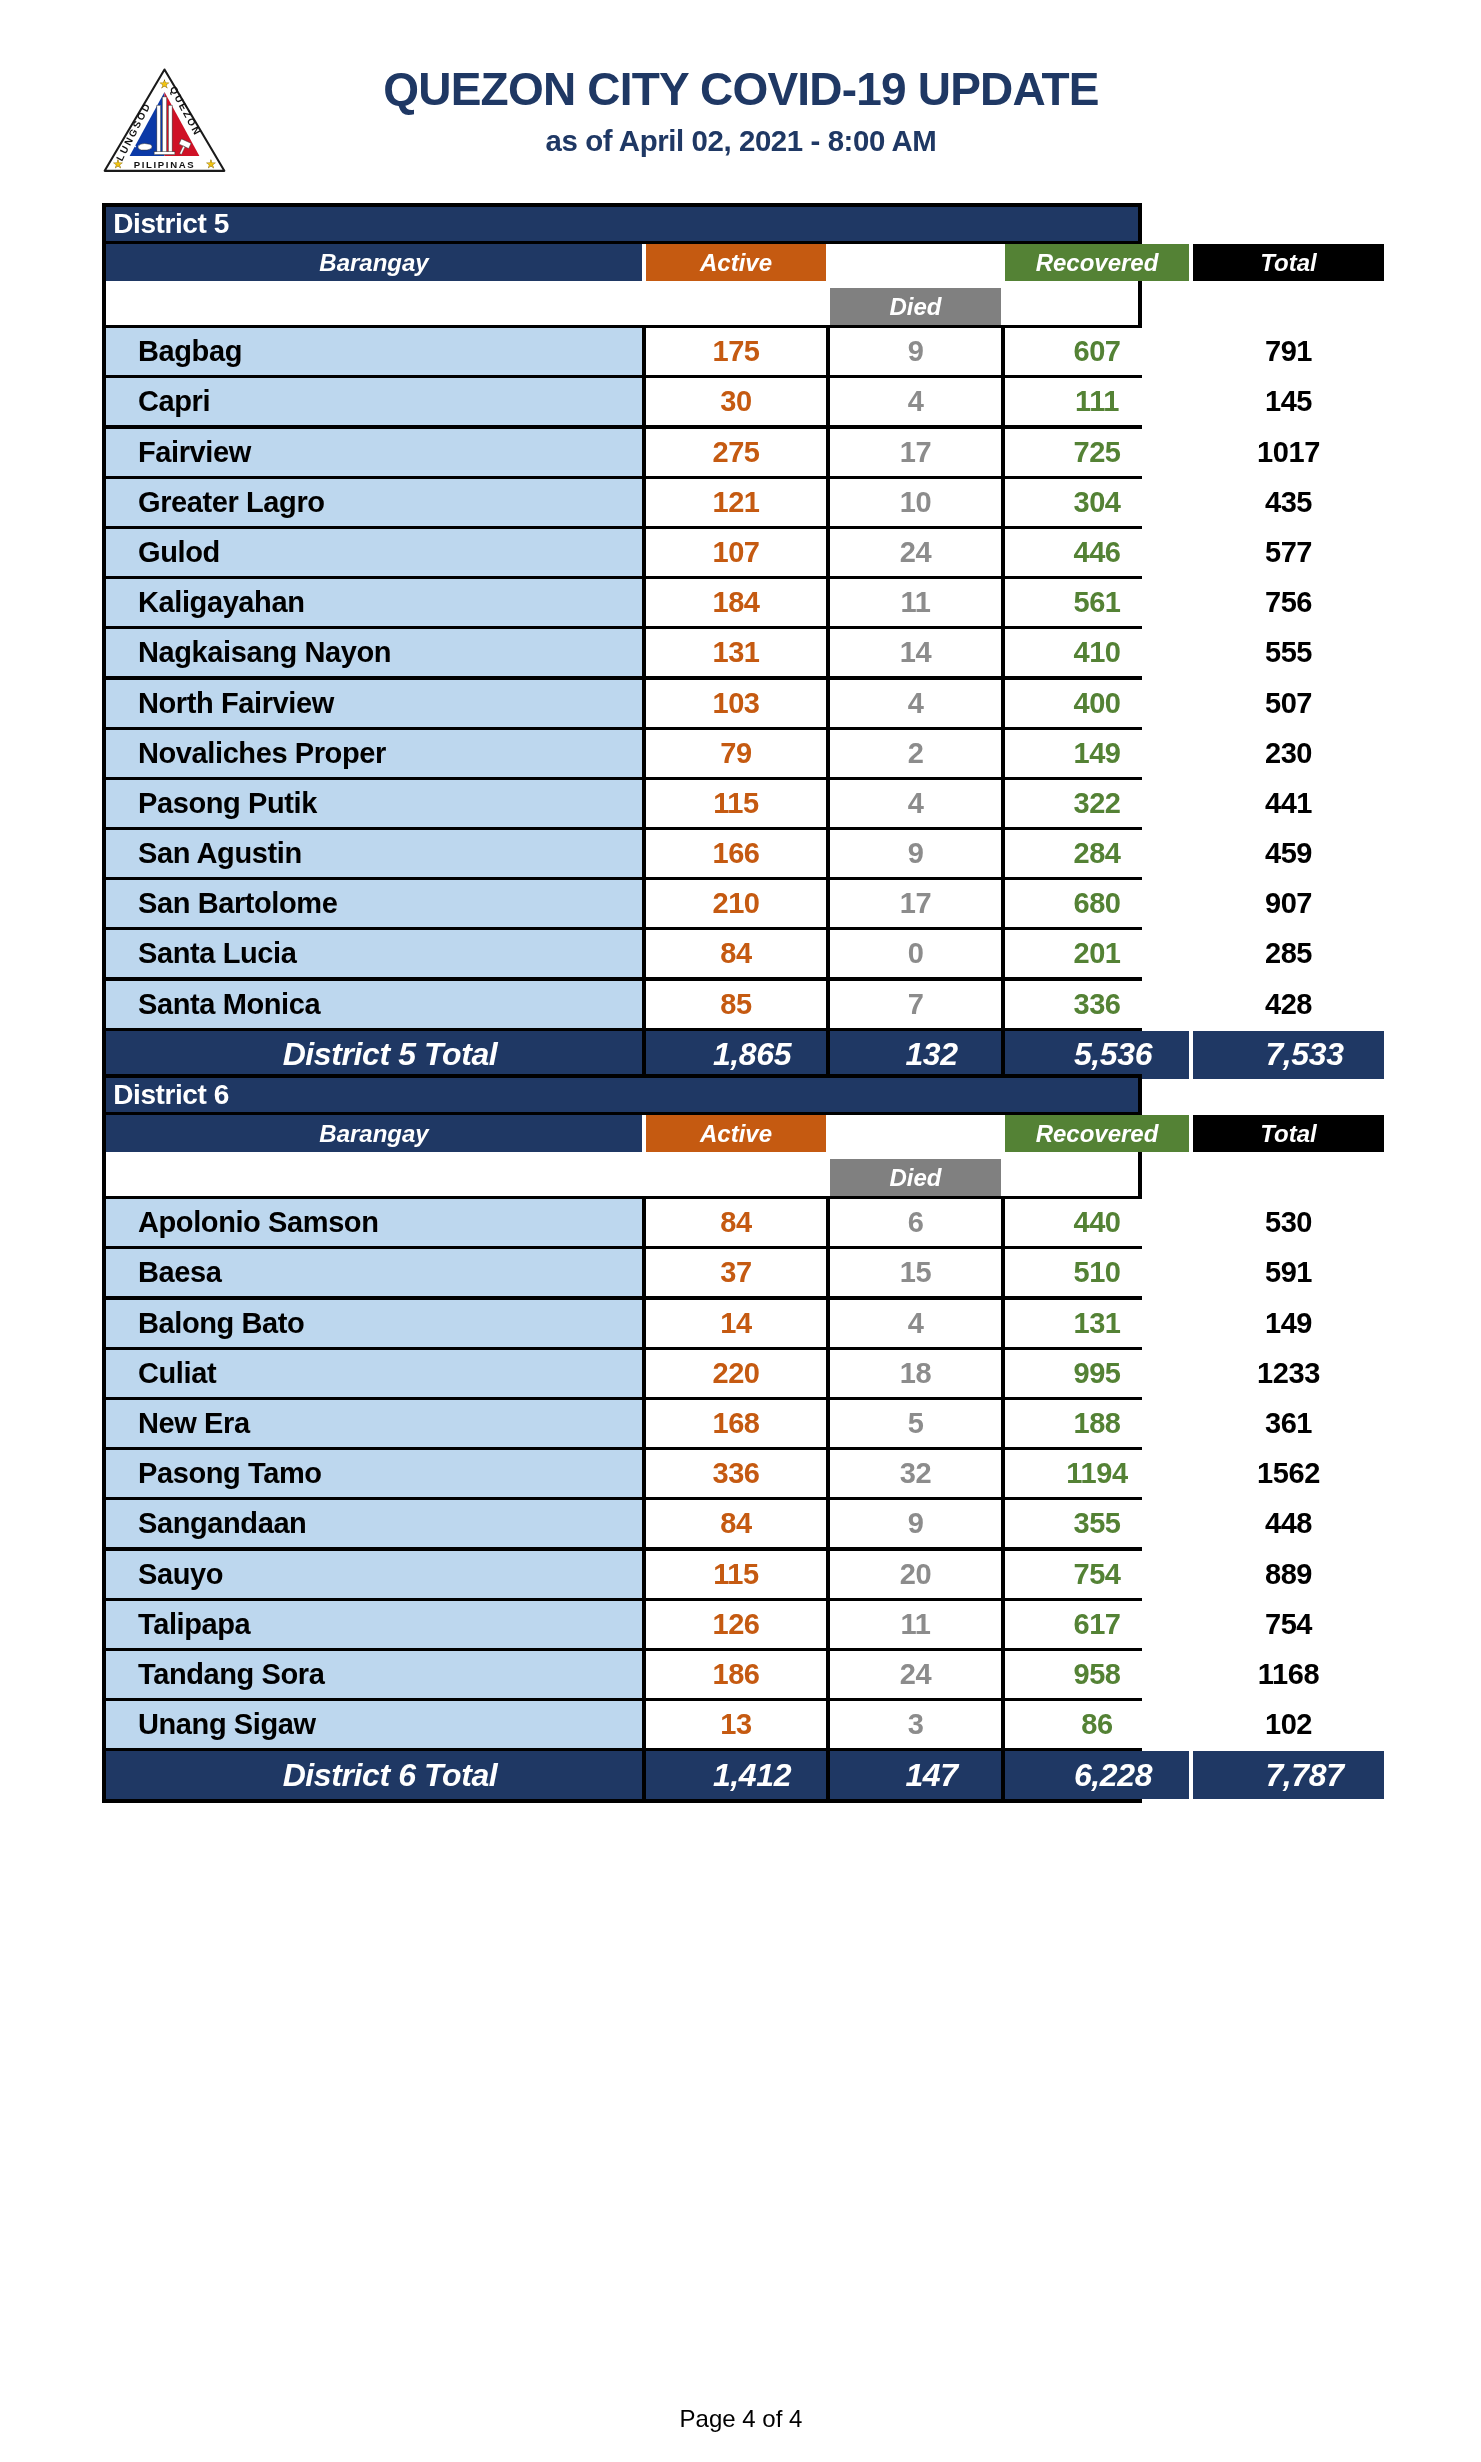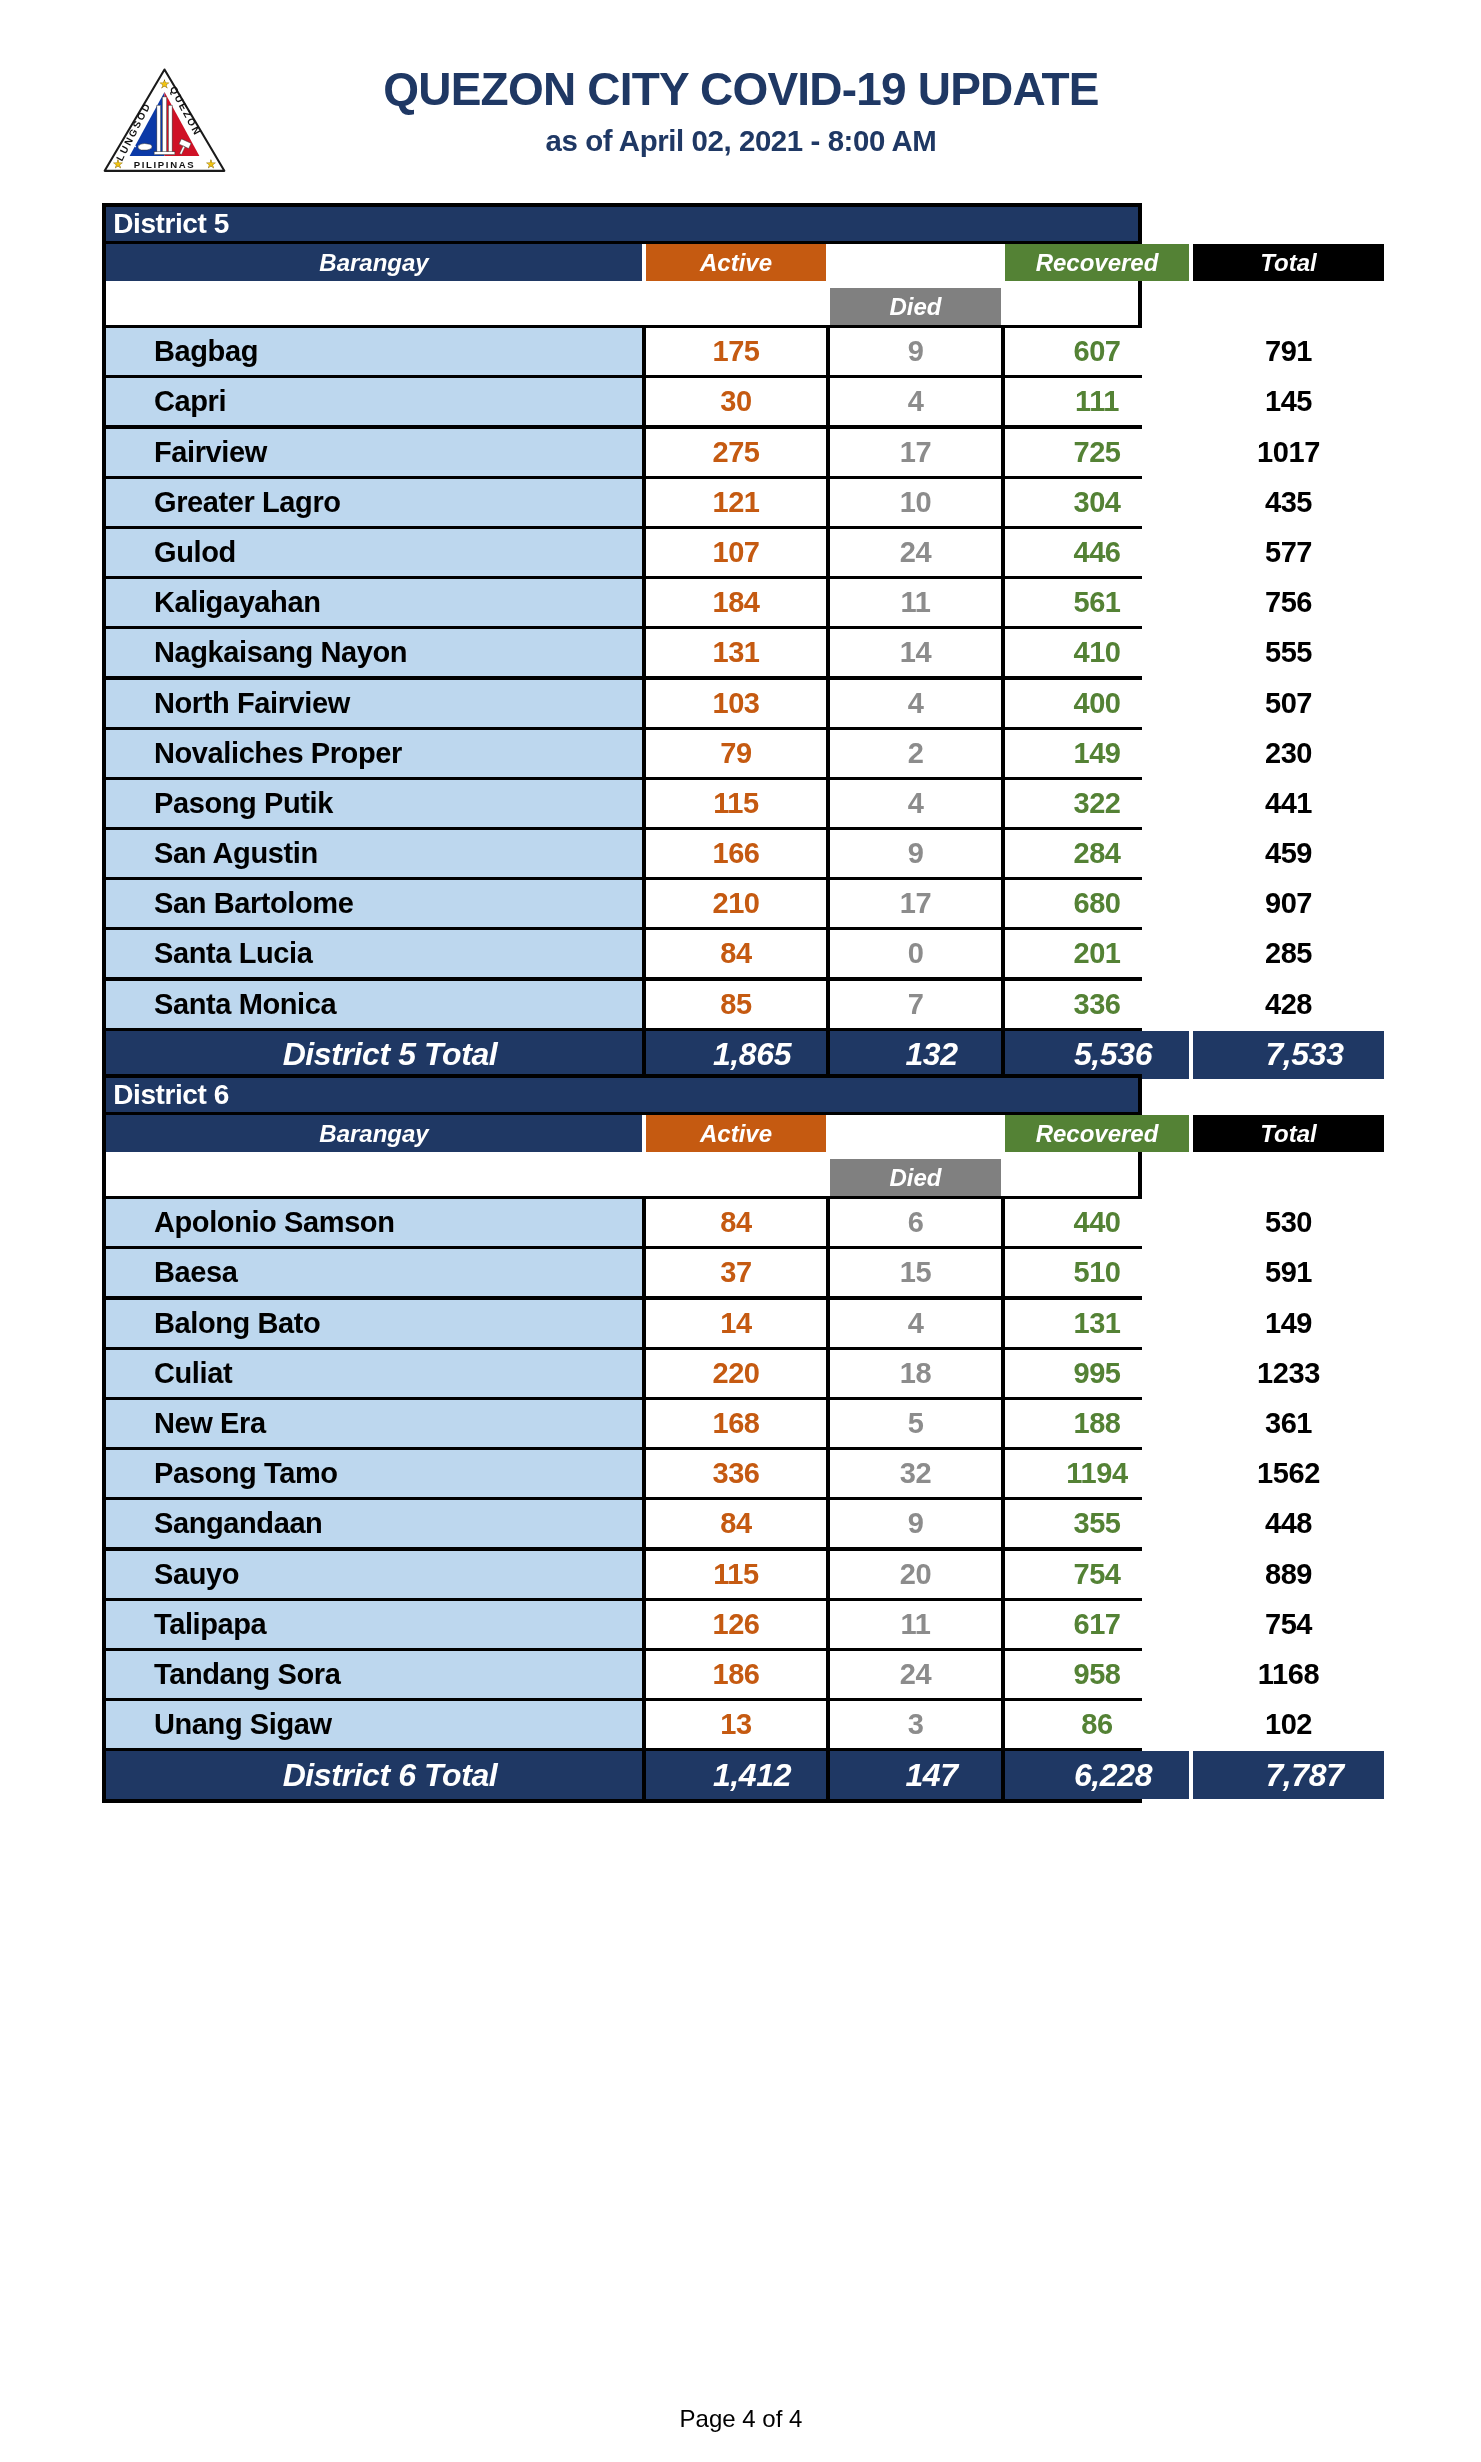--- a/index.html
+++ b/index.html
@@ -59,21 +59,21 @@
   .rows {
     background:#000; row-gap:3.2px;
     padding-top:3.2px; padding-bottom:3.2px;
   }
   .rows > div {
     height:47px; display:flex; align-items:center;
     font-weight:bold; letter-spacing:-0.4px;
   }
   .c-name {
     background:#BDD7EE; color:#000;
-    font-size:29px; padding-left:48px;text-align:center;
+    font-size:29px; padding-left:32px;text-align:center;
   }
   .c-val { background:#fff; justify-content:center; font-size:29px; }
   .v-active    { color:#C55A11; }
   .v-died      { color:#8C8C8C; }
   .v-recovered { color:#548235; }
   .v-total     { color:#000000; }
 
   .totals { background:#000; }
   .totals > div {
     height:48px; background:#1F3864; color:#fff;

